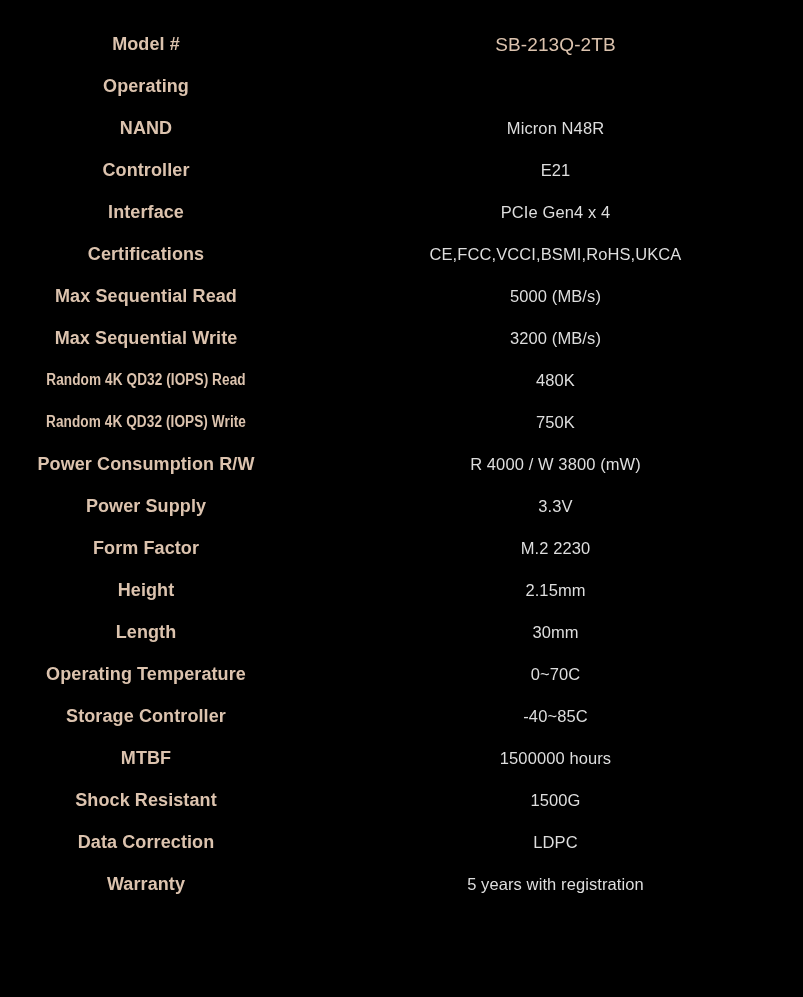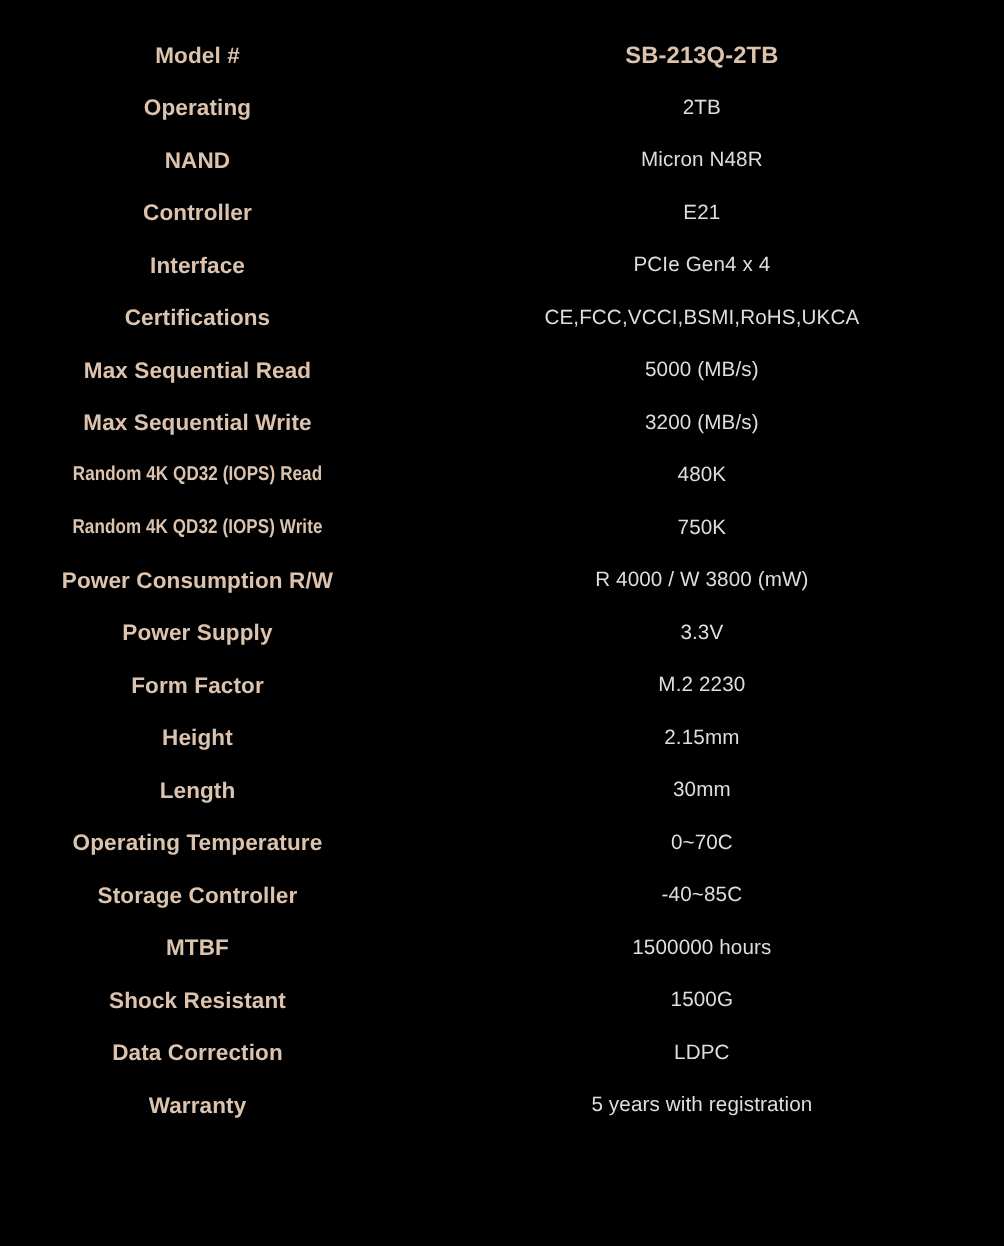--- a/index.html
+++ b/index.html
@@ -16,21 +16,20 @@
   .spec-table {
     box-sizing: border-box;
     width: 803px;
     padding-top: 23px;
   }
   .spec-row {
     display: grid;
     grid-template-columns: 292px 1fr;
     height: 42px;
     align-items: center;
-    padding-left: 12px;
   }
   .spec-label {
     text-align: center;
     font-weight: 700;
     font-size: 18px;
     letter-spacing: 0.1px;
     color: var(--label-color, #dcc3ae);
     line-height: 1;
   }
   .spec-label.condensed {
@@ -43,37 +42,36 @@
     text-align: center;
     padding-left: 16px;
     font-weight: 400;
     font-size: 16.5px;
     letter-spacing: 0.1px;
     color: var(--value-color, #dedede);
     line-height: 1;
     white-space: nowrap;
   }
   .spec-value.strong {
-    font-weight: 700;
+    font-weight: 400;
     font-size: 19px;
     color: var(--label-color, #dcc3ae);
   }
 </style>
 </head>
 <body style="background: rgb(0, 0, 0);">
 
 <div class="spec-table" id="spec-table">
   <div class="spec-row">
     <div class="spec-label">Model #</div>
     <div class="spec-value strong">SB-213Q-2TB</div>
   </div>
 
   <div class="spec-row">
     <div class="spec-label">Operating</div>
-    <div class="spec-value">2TB</div>
   </div>
 
   <div class="spec-row">
     <div class="spec-label">NAND</div>
     <div class="spec-value">Micron N48R</div>
   </div>
 
   <div class="spec-row">
     <div class="spec-label">Controller</div>
     <div class="spec-value">E21</div>

